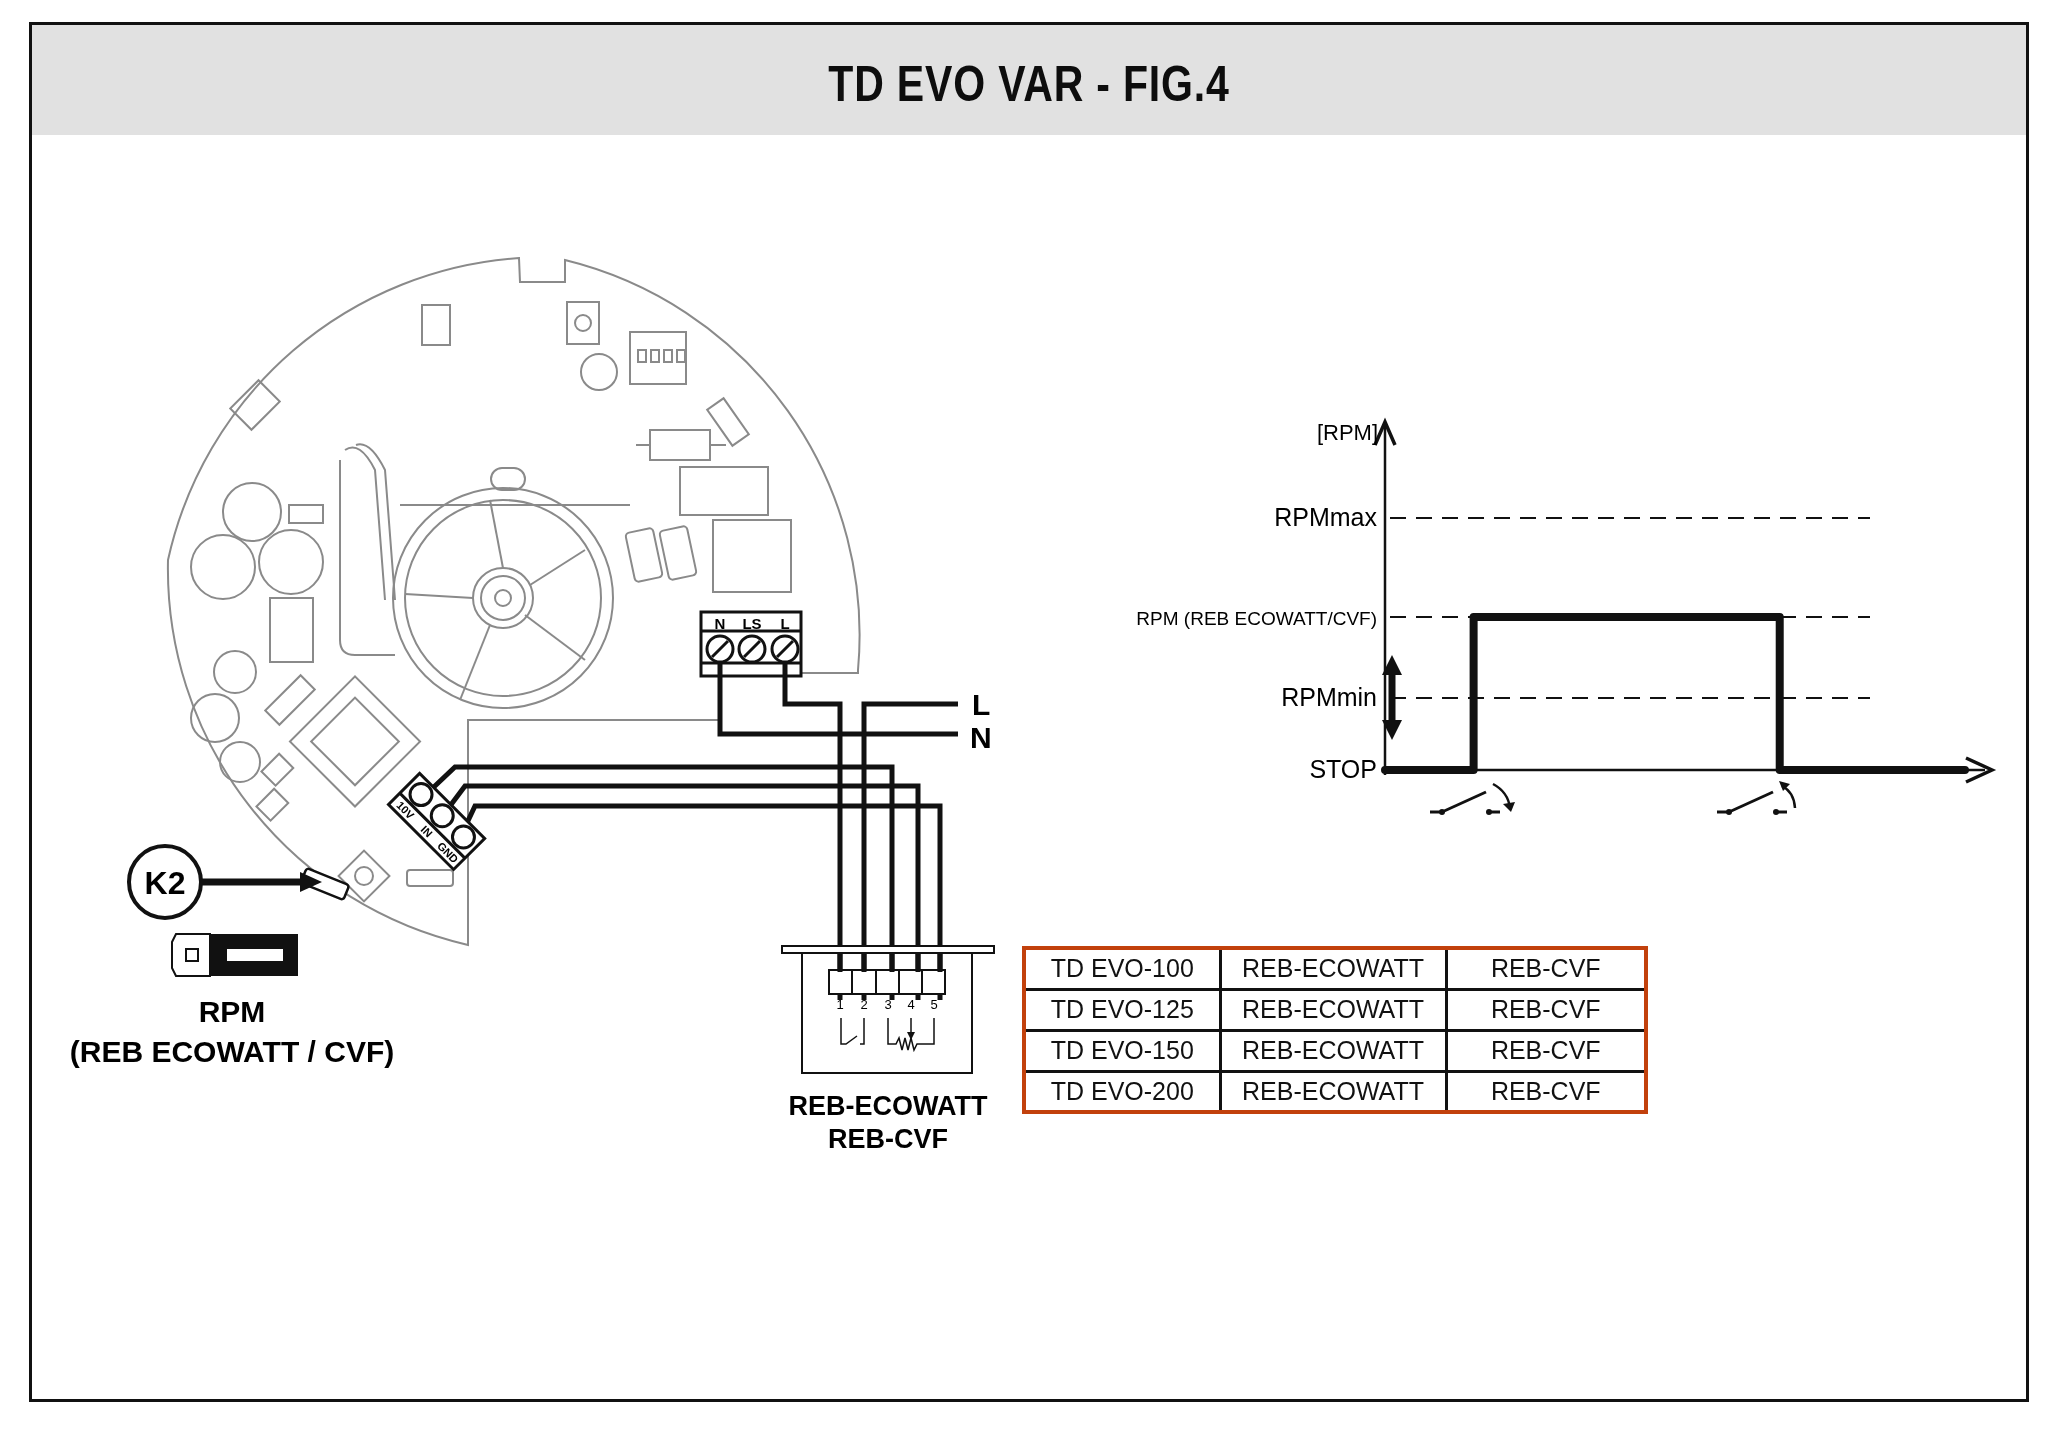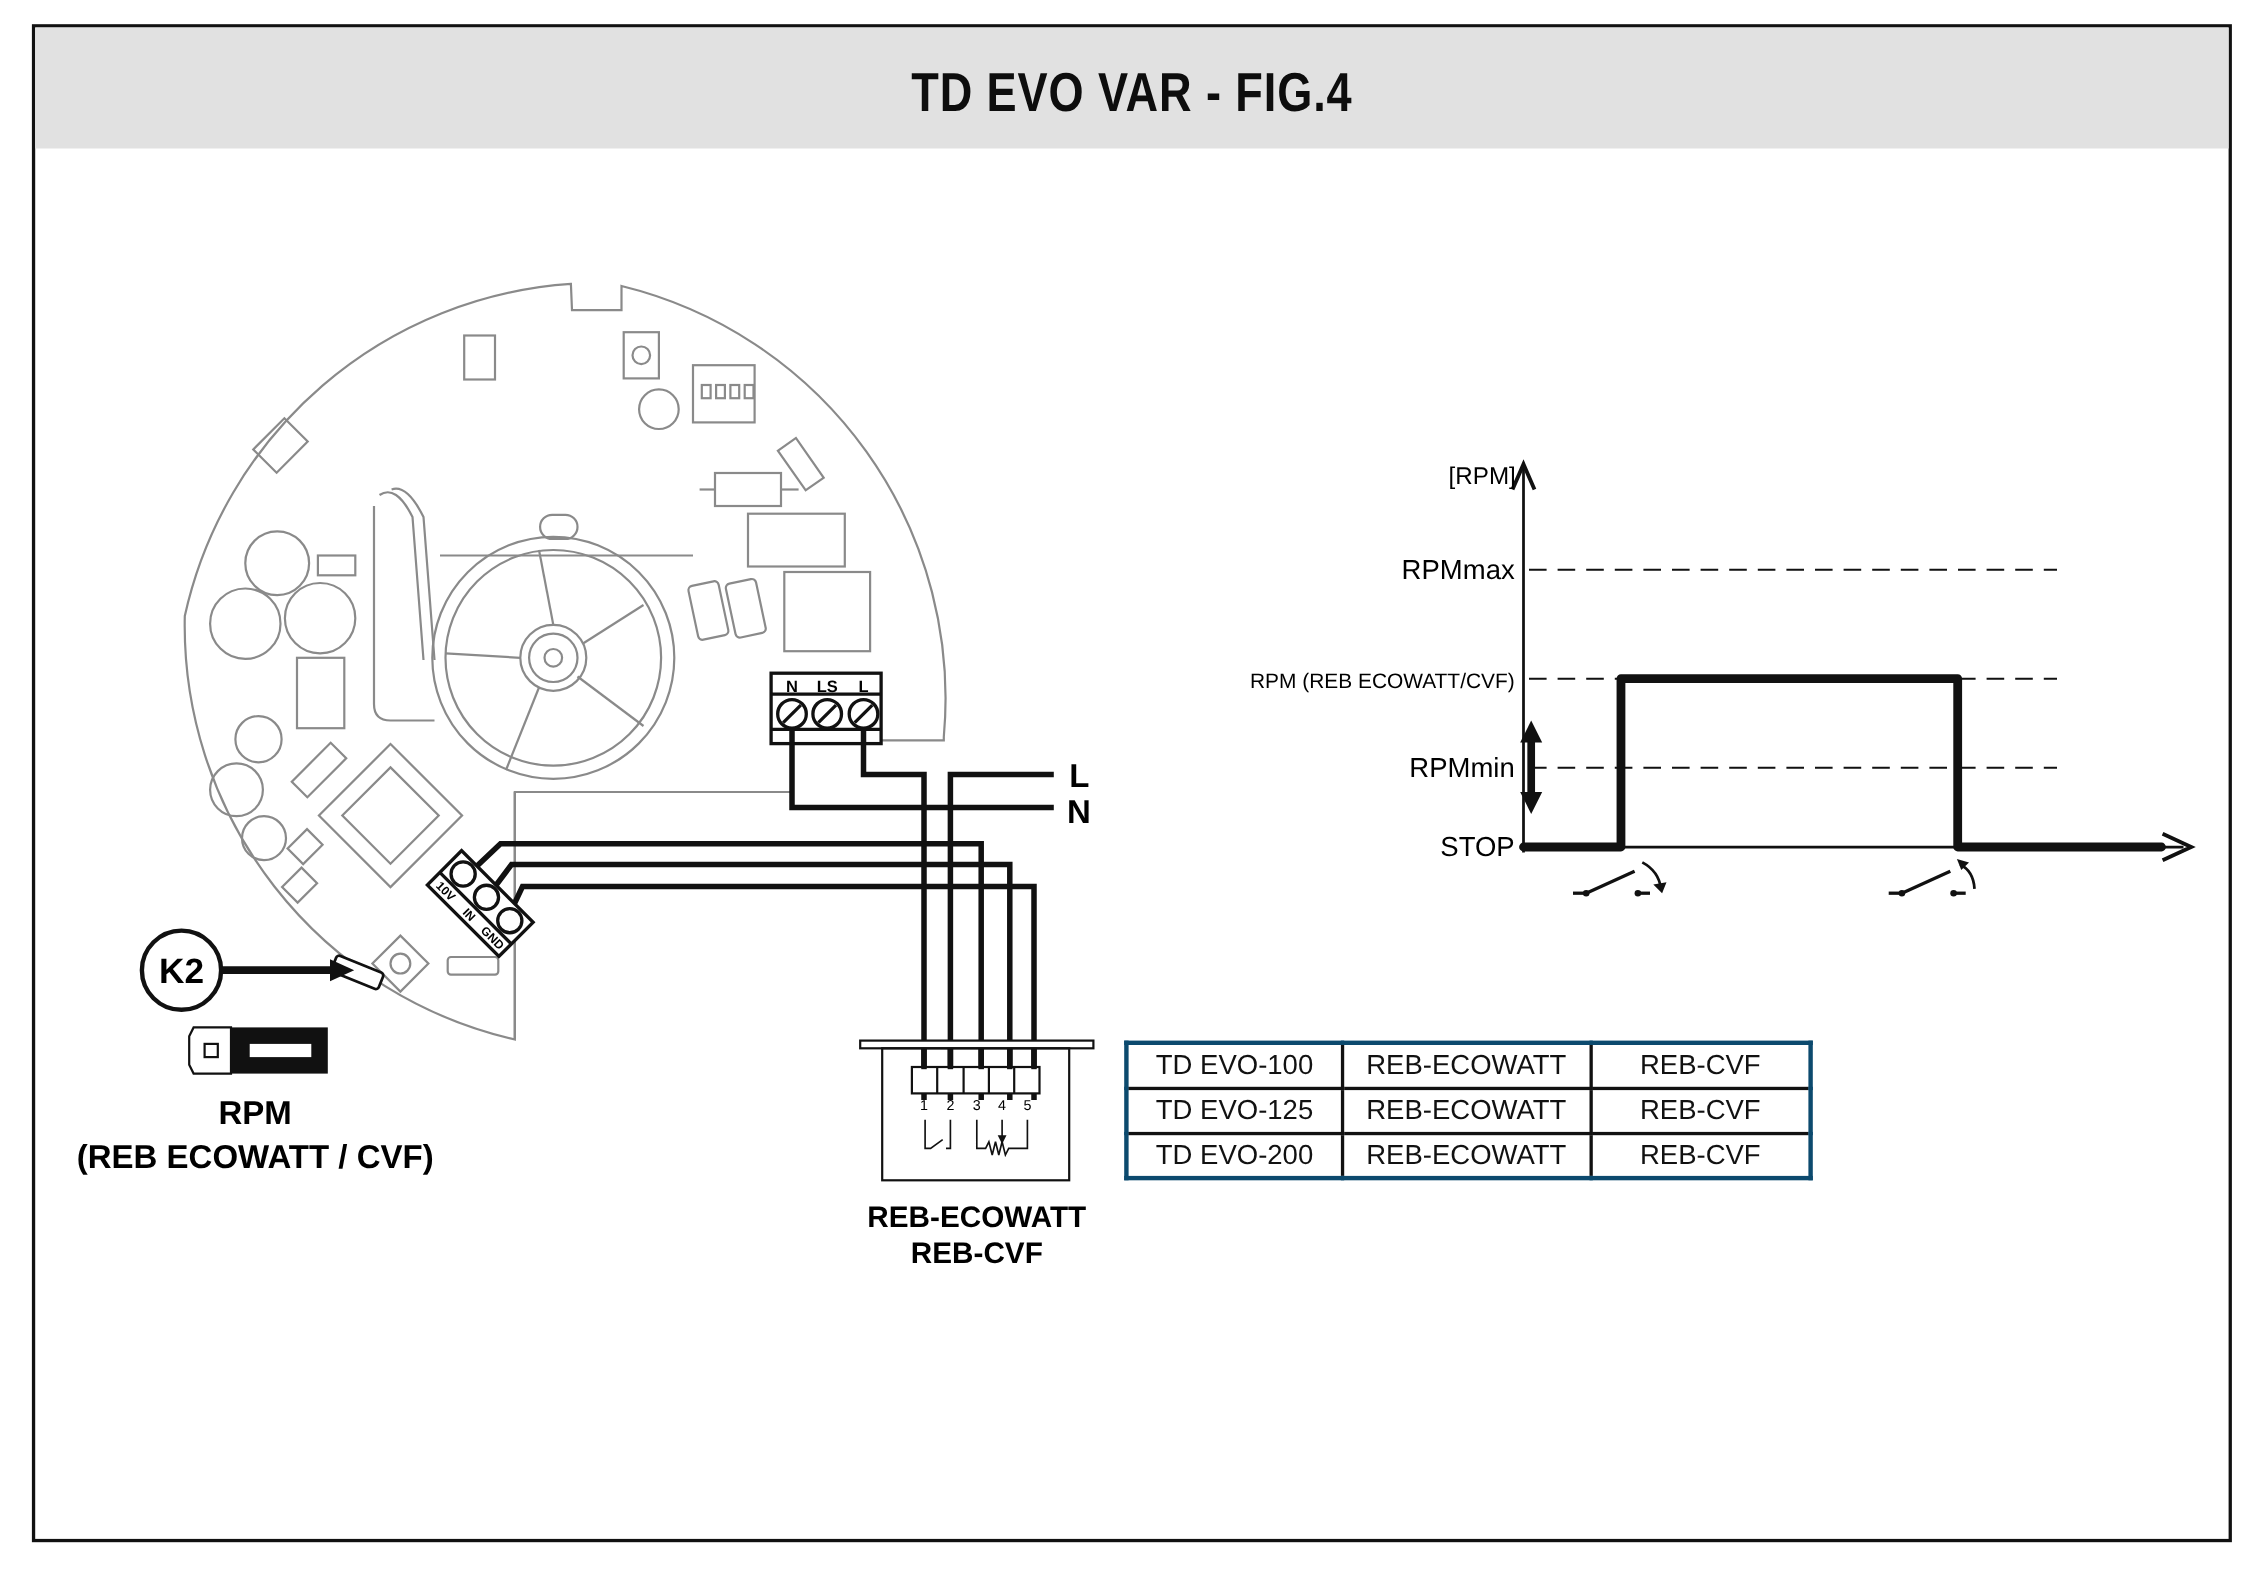--- a/index.html
+++ b/index.html
@@ -222,29 +222,34 @@
       <circle cx="1729" cy="812" r="3" fill="#111"></circle>
       <line x1="1729" y1="812" x2="1773" y2="792" stroke="#111" stroke-width="3"></line>
       <circle cx="1776" cy="812" r="3" fill="#111"></circle>
       <line x1="1776" y1="812" x2="1787" y2="812" stroke="#111" stroke-width="3"></line>
       <path d="M 1795 808 Q 1794 792 1782 786" fill="none" stroke="#111" stroke-width="2.5"></path>
       <polygon points="1779,781 1790,784 1783,791" fill="#111"></polygon>
     </g>
   </g>
 </svg>
 
-<table id="model-table" style="position:absolute; left:1022px; top:946px; border-collapse:collapse; border:4px solid #0c4a6e;">
+<table id="model-table" style="position:absolute; left:1022px; top:946px; border-collapse:collapse; border:4px solid #c2410c;">
   <tbody id="table-body">
       <tr>
         <td style="border: 3px solid rgb(17, 17, 17); width: 196px; height: 41px; padding: 0px; text-align: center; font-size: 25px; font-family: &quot;Liberation Sans&quot;, sans-serif; color: rgb(17, 17, 17); box-sizing: border-box;">TD EVO-100</td>
         <td style="border: 3px solid rgb(17, 17, 17); width: 226px; height: 41px; padding: 0px; text-align: center; font-size: 25px; font-family: &quot;Liberation Sans&quot;, sans-serif; color: rgb(17, 17, 17); box-sizing: border-box;">REB-ECOWATT</td>
         <td style="border: 3px solid rgb(17, 17, 17); width: 200px; height: 41px; padding: 0px; text-align: center; font-size: 25px; font-family: &quot;Liberation Sans&quot;, sans-serif; color: rgb(17, 17, 17); box-sizing: border-box;">REB-CVF</td>
       </tr>
       <tr>
         <td style="border: 3px solid rgb(17, 17, 17); width: 196px; height: 41px; padding: 0px; text-align: center; font-size: 25px; font-family: &quot;Liberation Sans&quot;, sans-serif; color: rgb(17, 17, 17); box-sizing: border-box;">TD EVO-125</td>
+        <td style="border: 3px solid rgb(17, 17, 17); width: 226px; height: 41px; padding: 0px; text-align: center; font-size: 25px; font-family: &quot;Liberation Sans&quot;, sans-serif; color: rgb(17, 17, 17); box-sizing: border-box;">REB-ECOWATT</td>
+        <td style="border: 3px solid rgb(17, 17, 17); width: 200px; height: 41px; padding: 0px; text-align: center; font-size: 25px; font-family: &quot;Liberation Sans&quot;, sans-serif; color: rgb(17, 17, 17); box-sizing: border-box;">REB-CVF</td>
+      </tr>
+      <tr>
+        <td style="border: 3px solid rgb(17, 17, 17); width: 196px; height: 41px; padding: 0px; text-align: center; font-size: 25px; font-family: &quot;Liberation Sans&quot;, sans-serif; color: rgb(17, 17, 17); box-sizing: border-box;">TD EVO-150</td>
         <td style="border: 3px solid rgb(17, 17, 17); width: 226px; height: 41px; padding: 0px; text-align: center; font-size: 25px; font-family: &quot;Liberation Sans&quot;, sans-serif; color: rgb(17, 17, 17); box-sizing: border-box;">REB-ECOWATT</td>
         <td style="border: 3px solid rgb(17, 17, 17); width: 200px; height: 41px; padding: 0px; text-align: center; font-size: 25px; font-family: &quot;Liberation Sans&quot;, sans-serif; color: rgb(17, 17, 17); box-sizing: border-box;">REB-CVF</td>
       </tr>
       <tr>
         <td style="border: 3px solid rgb(17, 17, 17); width: 196px; height: 41px; padding: 0px; text-align: center; font-size: 25px; font-family: &quot;Liberation Sans&quot;, sans-serif; color: rgb(17, 17, 17); box-sizing: border-box;">TD EVO-200</td>
         <td style="border: 3px solid rgb(17, 17, 17); width: 226px; height: 41px; padding: 0px; text-align: center; font-size: 25px; font-family: &quot;Liberation Sans&quot;, sans-serif; color: rgb(17, 17, 17); box-sizing: border-box;">REB-ECOWATT</td>
         <td style="border: 3px solid rgb(17, 17, 17); width: 200px; height: 41px; padding: 0px; text-align: center; font-size: 25px; font-family: &quot;Liberation Sans&quot;, sans-serif; color: rgb(17, 17, 17); box-sizing: border-box;">REB-CVF</td>
       </tr>
     </tbody>
 </table>

